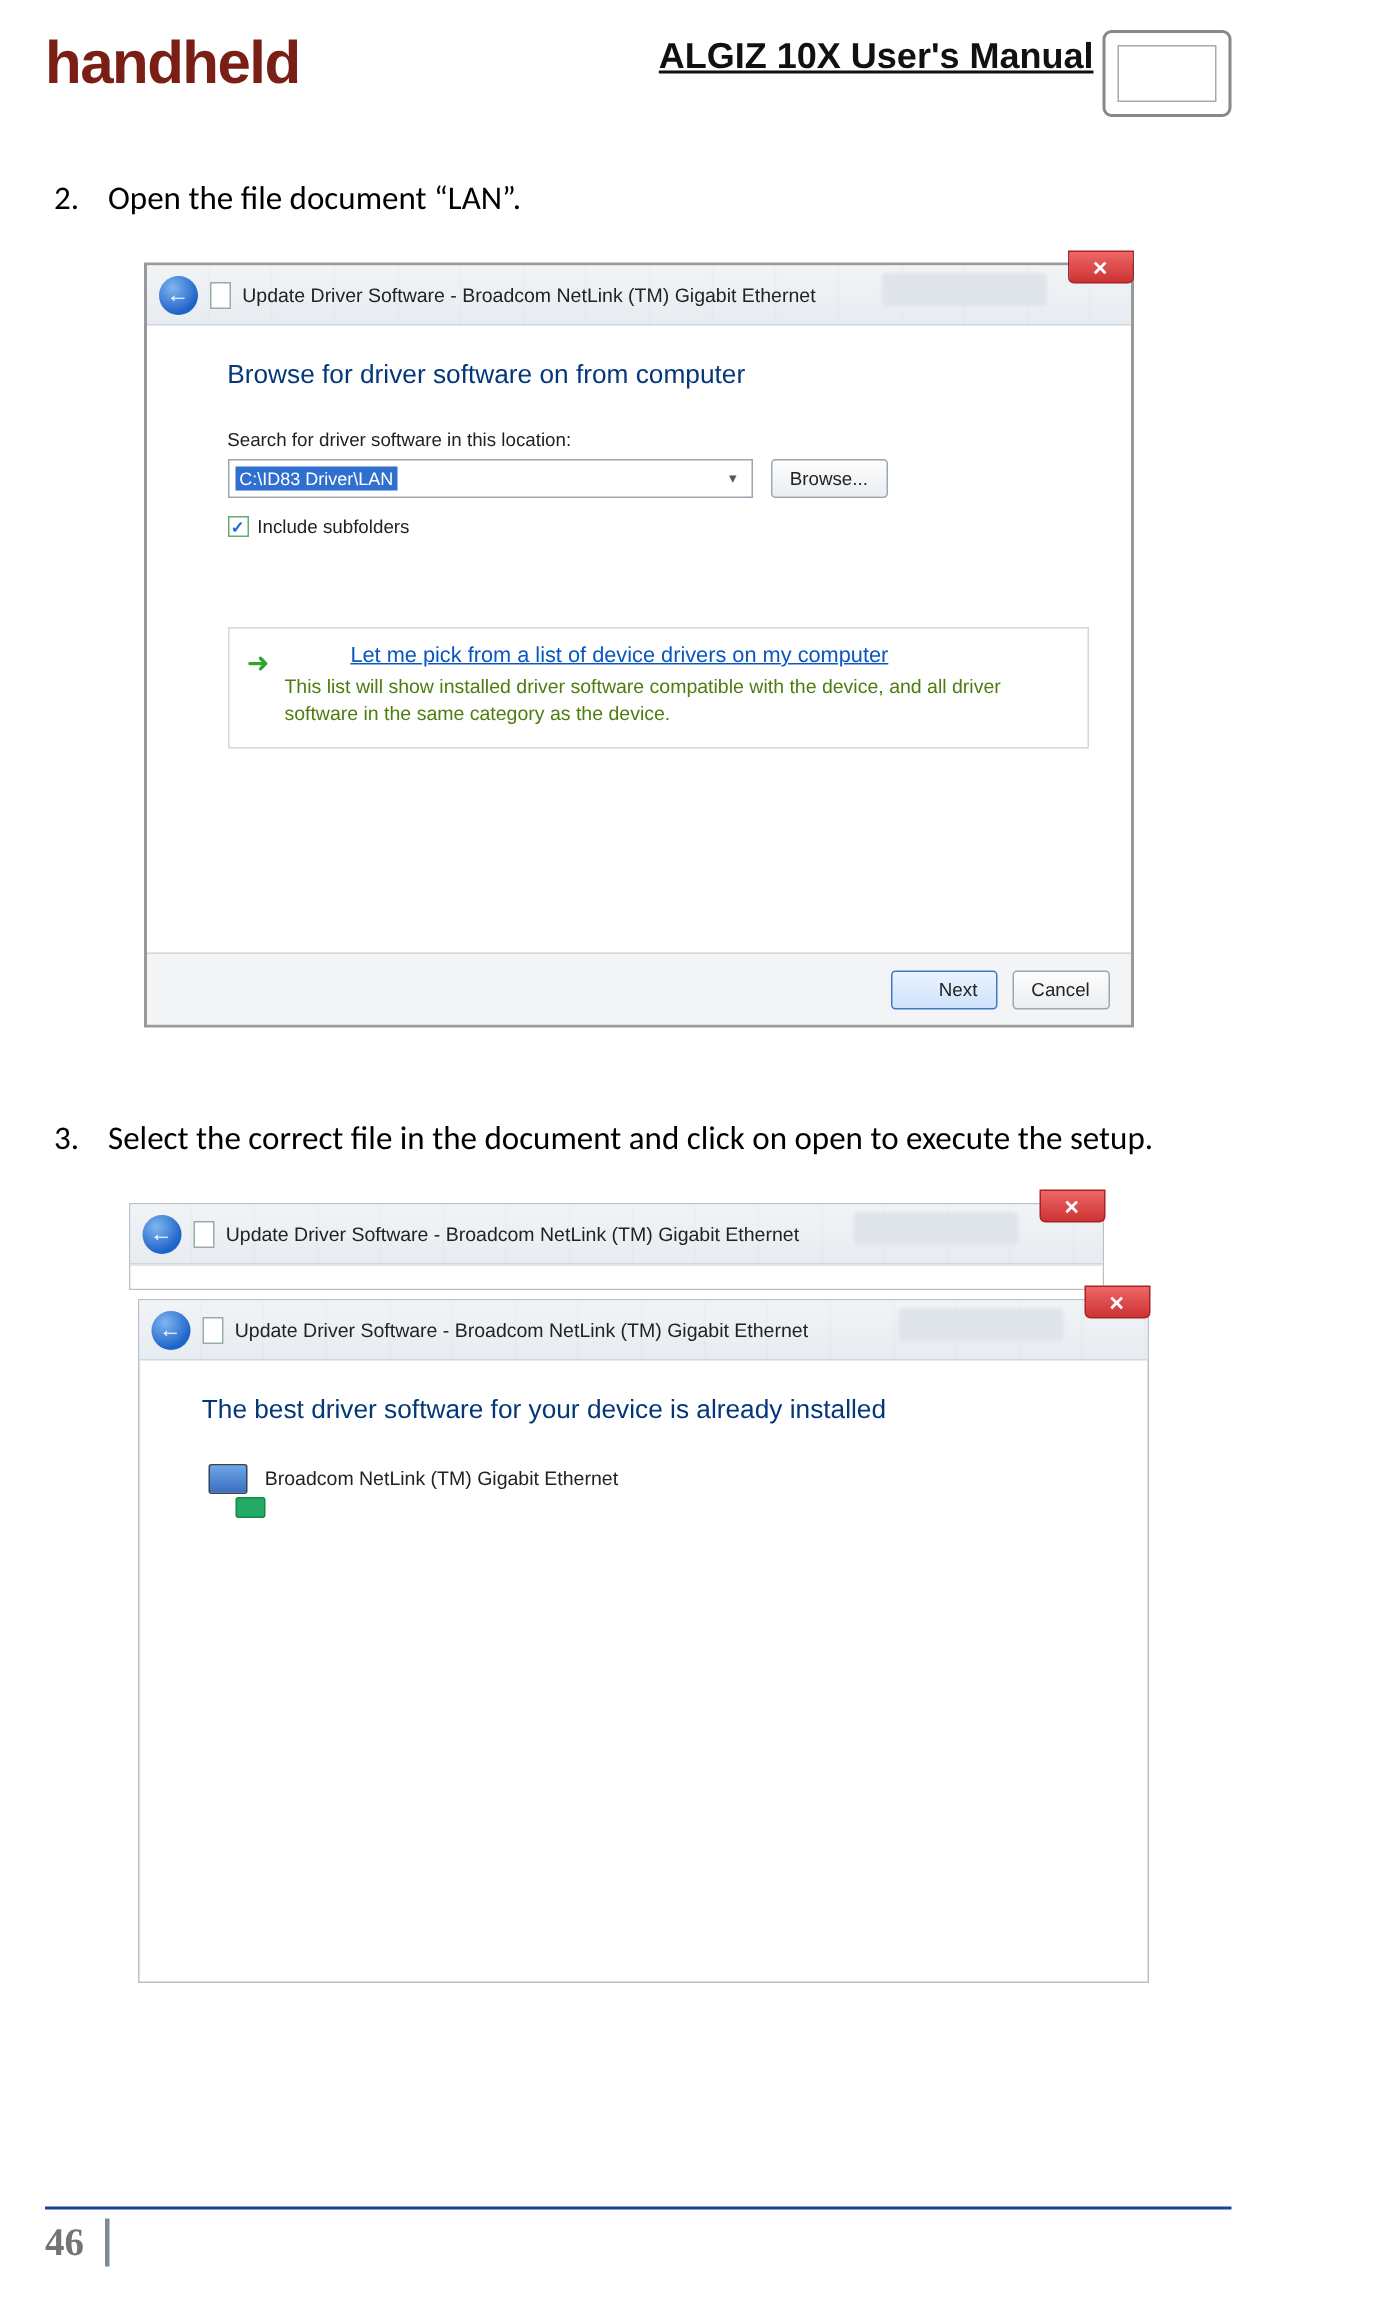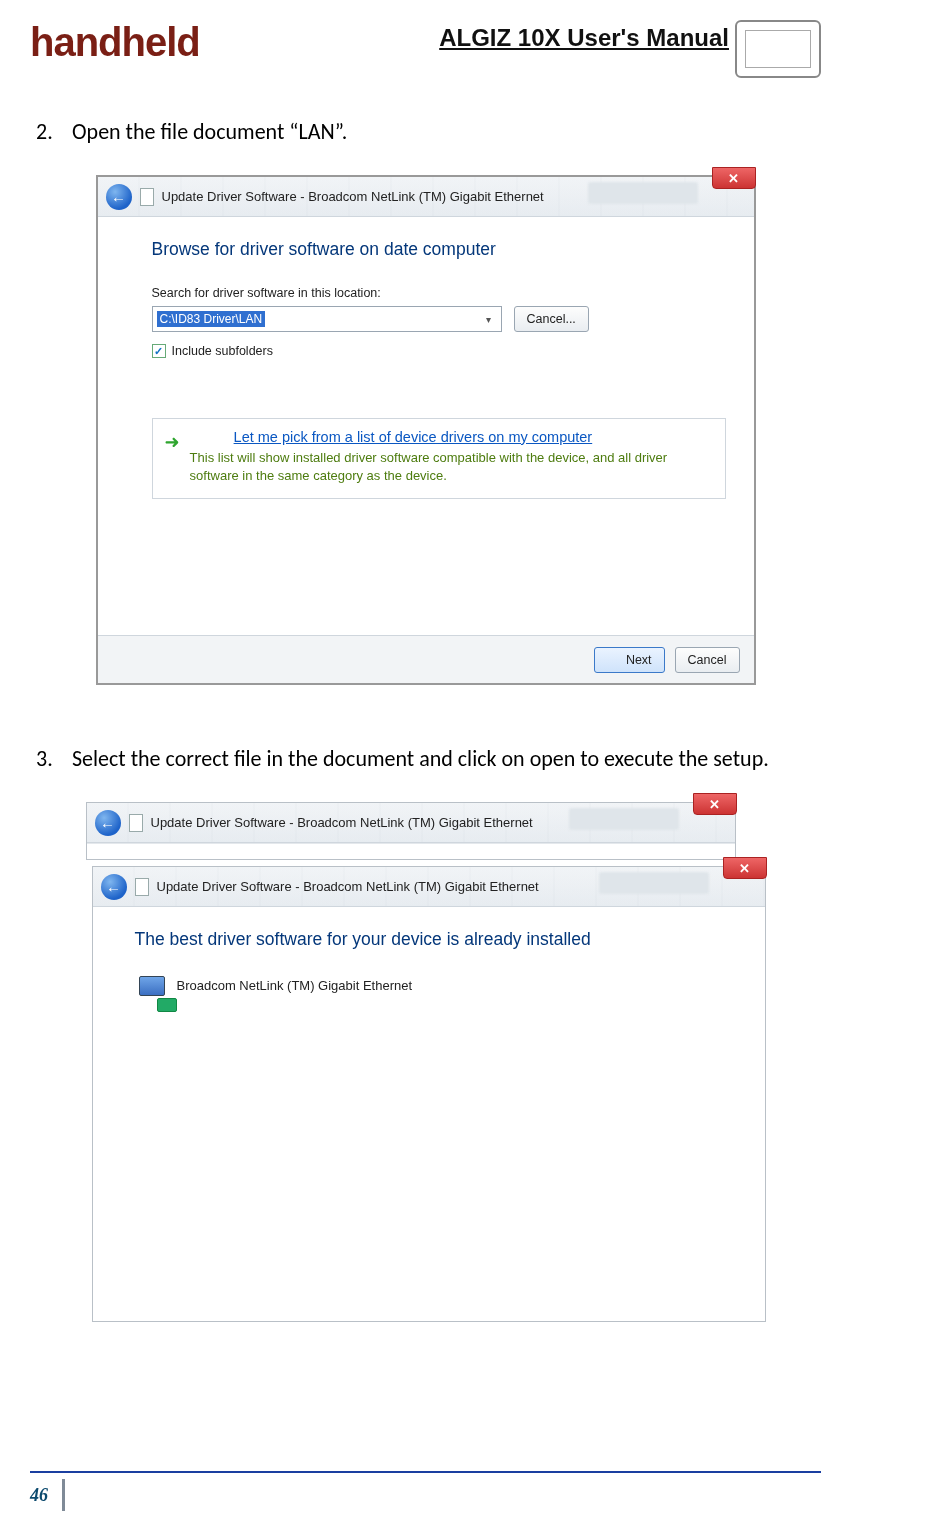--- a/index.html
+++ b/index.html
@@ -63,21 +63,21 @@
   .dev-row { display:flex; align-items:flex-start; }
   .dev-icon { width:42px; height:36px; position:relative; }
   .dev-icon .mon { position:absolute; left:4px; top:0; width:26px; height:20px; background:linear-gradient(#6fa5e8,#3b6fc2); border:1px solid #345; border-radius:2px; }
   .dev-icon .chip { position:absolute; right:0; bottom:0; width:20px; height:14px; background:#2a6; border:1px solid #184; border-radius:2px; }
   .dev-name { font-size:13px; color:#222; padding-top:2px; }
 
   
   .page-footer { position:absolute; left:30px; right:30px; bottom:20px; }
   .page-footer .rule { border-top:2px solid #1a3fa0; margin-bottom:6px; }
   .page-footer .row { display:flex; align-items:center; gap:14px; }
-  .page-num { color:#0c4a6e; font-weight:700; font-size:18px; font-family: "Times New Roman", serif; font-style: italic; }
+  .page-num { color:#737373; font-weight:700; font-size:26px; font-family: "Times New Roman", serif; }
   .page-sep { width:3px; height:32px; background:#7f8a97; }
 </style>
 </head>
 <body>
 
 <div class="page">
 
   <div class="hdr">
     <div class="logo">handheld</div>
     <div class="hdr-right">
@@ -95,28 +95,28 @@
     <div class="shot shot1">
       <div class="close-btn">✕</div>
       <div class="titlebar">
         <div class="blur"></div>
         <div class="ghost-pill"></div>
         <div class="back-circle">←</div>
         <div class="title-icon"></div>
         <div class="title-text">Update Driver Software - Broadcom NetLink (TM) Gigabit Ethernet</div>
       </div>
       <div class="dlg-body">
-        <div class="dlg-h">Browse for driver software on date computer</div>
+        <div class="dlg-h">Browse for driver software on from computer</div>
         <div class="lbl-small">Search for driver software in this location:</div>
         <div class="path-row">
           <div class="combo">
             <span class="sel">C:\ID83 Driver\LAN</span>
             <span class="caret">▾</span>
           </div>
-          <div class="btn">Cancel...</div>
+          <div class="btn">Browse...</div>
         </div>
         <div class="chk-row">
           <div class="chk">✓</div>
           <span>Include subfolders</span>
         </div>
         <div class="pick-box">
           <div class="pick-arrow">➜</div>
           <div>
             <div class="pick-link">Let me pick from a list of device drivers on my computer</div>
             <div class="pick-desc">This list will show installed driver software compatible with the device, and all driver software in the same category as the device.</div>

